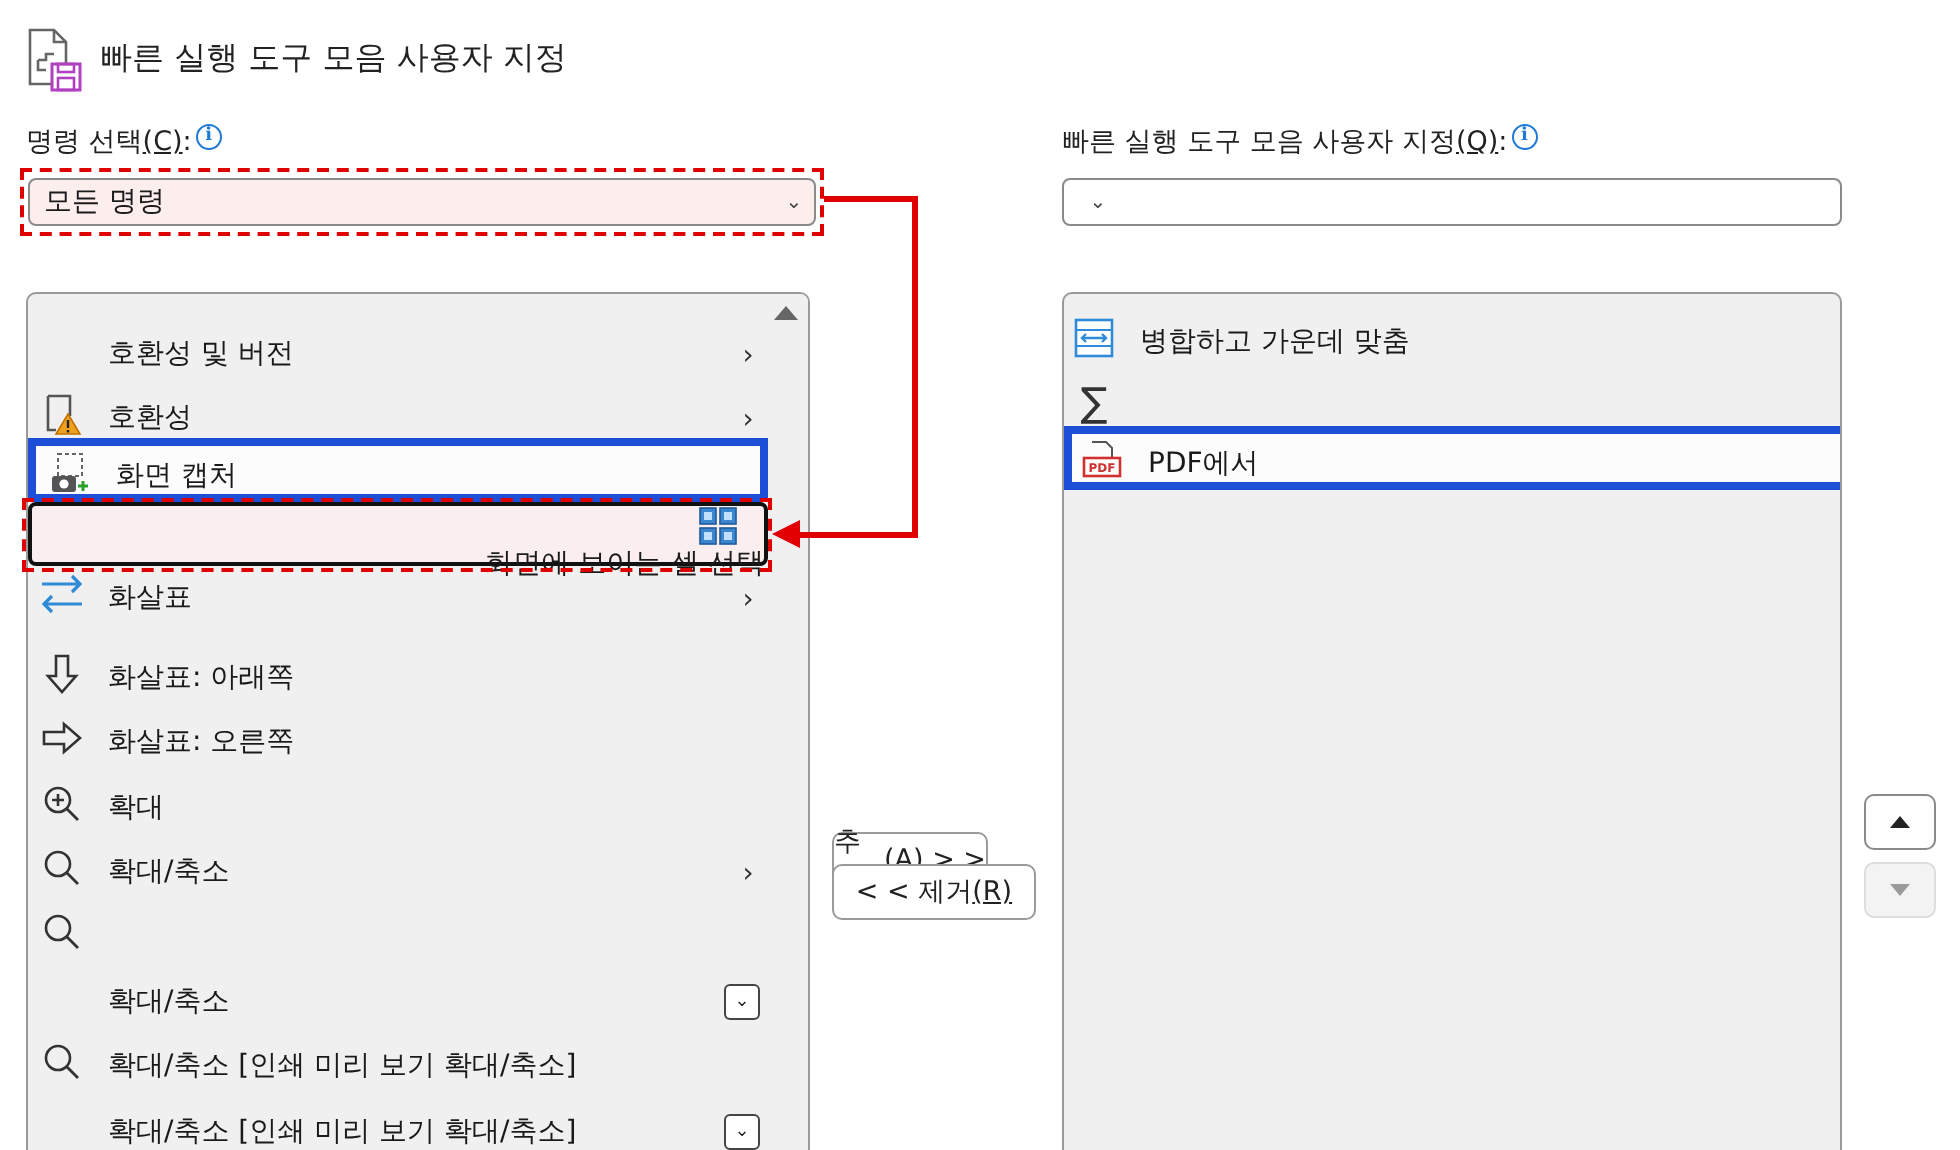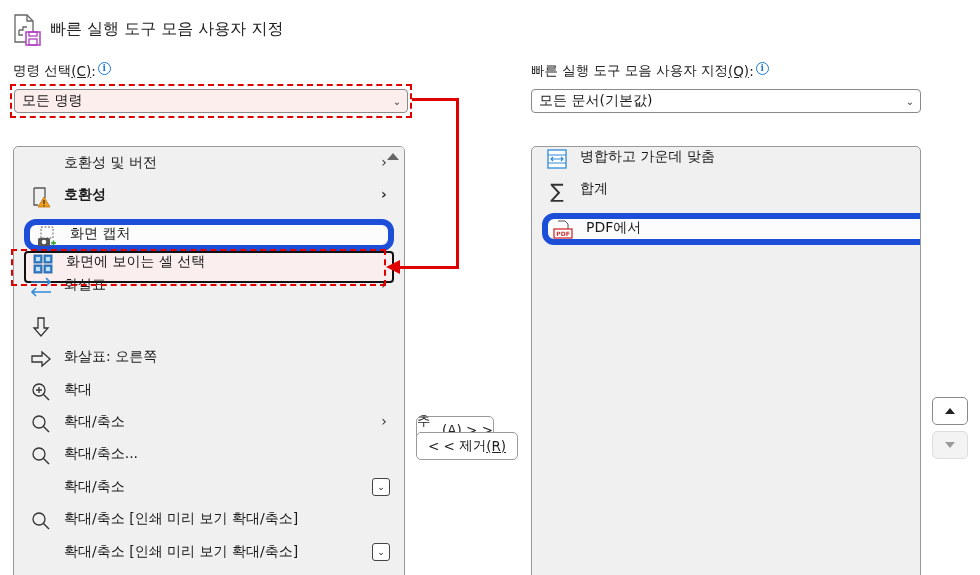--- a/index.html
+++ b/index.html
@@ -15,26 +15,26 @@
   .info-icon { width: 13px; height: 13px; border: 1.3px solid #1e7ad6; border-radius: 50%; color: #1e7ad6; font-size: 9px; font-weight: bold; display: inline-flex; align-items: center; justify-content: center; margin-left: 2px; margin-top: -6px; font-family: "DejaVu Serif", serif; }
 
   .select { position: absolute; height: 24px; border: 1px solid #8a8a8a; border-radius: 4px; background: #fff; display: flex; align-items: center; padding-left: 7px; font-size: 14px; }
   .select .val { flex: 1; }
   .select .chev { width: 20px; text-align: center; font-size: 10px; color: #444; }
   .select.highlight { background: #fdeeee; gap: 10px; }
 
   .dash-box { position: absolute; border: 2.5px dashed #e00000; pointer-events: none; }
 
   .listbox { position: absolute; border: 1px solid #9a9a9a; border-radius: 5px; background: #f0f0f0; overflow: hidden; }
-  .list-item { position: absolute; left: 0; height: 32px; display: flex; align-items: flex-start; font-size: 14px; margin-left: 10px; }
+  .list-item { position: absolute; left: 0; height: 32px; display: flex; align-items: flex-end; font-size: 14px; }
   .list-item .icon { width: 22px; height: 22px; margin-left: 6px; margin-right: 12px; display: flex; align-items: center; justify-content: center; }
   .list-item .text { flex: 1; }
   .list-item .more { width: 20px; text-align: center; color: #333; font-size: 14px; }
   .list-item .dd-btn { width: 18px; height: 18px; border: 1.3px solid #444; border-radius: 3px; display: flex; align-items: center; justify-content: center; font-size: 9px; margin-right: 4px; background: #fff; }
-  .list-item.boxed { background: #fcfcfc; border: 6px solid #1d4ed8; border-radius: 12px; }
+  .list-item.boxed { background: #fcfcfc; border: 4px solid #1d4ed8; border-radius: 0; }
   .list-item.selected { background: #fbeeee; border: 2px solid #111; border-radius: 4px; }
 
   .scroll-track { position: absolute; right: 0; top: 0; bottom: 0; width: 22px; background: #f0f0f0; }
   .scroll-up { position: absolute; right: 5px; top: 6px; width: 0; height: 0; border-left: 6px solid transparent; border-right: 6px solid transparent; border-bottom: 7px solid #666; }
 
   .btn { position: absolute; height: 28px; border: 1px solid #9a9a9a; border-radius: 5px; background: #fff; font-size: 13.5px; display: flex; align-items: center; justify-content: center; color: #222; }
   .btn u { text-decoration: underline; }
 
   .small-btn { position: absolute; width: 36px; height: 28px; border: 1px solid #8a8a8a; border-radius: 5px; background: #fff; display: flex; align-items: center; justify-content: center; }
   .small-btn.disabled { border-color: #ddd; background: #f3f3f3; }
@@ -74,36 +74,35 @@
 <div class="dash-box" style="left:10px; top:84px; width:402px; height:34px;"></div>
 
 <div class="label" style="left:531px; top:62px;">
   <span>빠른 실행 도구 모음 사용자 지정</span>
   <u>(Q)</u>
   <span>:</span>
   <span class="info-icon">i</span>
 </div>
 
 <div class="select" style="left:531px; top:89px; width:390px;">
-  <span class="val">모든 문서(기본값)</span>
   <span class="chev">⌄</span>
 </div>
 
 <div class="listbox" style="left:13px; top:146px; width:392px; height:440px;">
   <div class="scroll-track">
     <div class="scroll-up"></div>
   </div>
 
   <div class="list-item" style="top:7px; width:370px;">
     <span class="icon"></span>
     <span class="text">호환성 및 버전</span>
     <span class="more">›</span>
   </div>
 
-  <div class="list-item" style="top:39px; width:370px;font-weight:bold;">
+  <div class="list-item" style="top:39px; width:370px;">
     <span class="icon">
       <svg width="20" height="22" viewBox="0 0 20 22">
         <path d="M3 2 H14 V12" fill="none" stroke="#555" stroke-width="1.3"></path>
         <path d="M3 2 V19 H7" fill="none" stroke="#555" stroke-width="1.3"></path>
         <path d="M13 11 L19 21 H7 Z" fill="#f0a020" stroke="#c07000" stroke-width="0.8"></path>
         <rect x="12.4" y="14" width="1.2" height="4" fill="#222"></rect>
         <rect x="12.4" y="19" width="1.2" height="1.2" fill="#222"></rect>
       </svg>
     </span>
     <span class="text">호환성</span>
@@ -115,21 +114,21 @@
       <svg width="20" height="22" viewBox="0 0 20 22">
         <rect x="4" y="2" width="12" height="11" fill="none" stroke="#666" stroke-width="1" stroke-dasharray="2,1.5"></rect>
         <rect x="1" y="13" width="12" height="8" rx="1.5" fill="#555"></rect>
         <circle cx="7" cy="17" r="2.3" fill="#fff"></circle>
         <path d="M14 18 h5 M16.5 15.5 v5" stroke="#2aa02a" stroke-width="1.5"></path>
       </svg>
     </span>
     <span class="text">화면 캡처</span>
   </div>
 
-  <div class="list-item selected" style="top:104px; width:370px;">
+  <div class="list-item selected" style="top:104px; width:370px;flex-direction:column;">
     <span class="icon">
       <svg width="20" height="20" viewBox="0 0 20 20">
         <rect x="1" y="1" width="8" height="8" fill="#3a86d0" stroke="#1e5a9a" stroke-width="0.8"></rect>
         <rect x="11" y="1" width="8" height="8" fill="#3a86d0" stroke="#1e5a9a" stroke-width="0.8"></rect>
         <rect x="1" y="11" width="8" height="8" fill="#3a86d0" stroke="#1e5a9a" stroke-width="0.8"></rect>
         <rect x="11" y="11" width="8" height="8" fill="#3a86d0" stroke="#1e5a9a" stroke-width="0.8"></rect>
         <rect x="3" y="3" width="4" height="4" fill="#bfe0ff"></rect>
         <rect x="13" y="3" width="4" height="4" fill="#bfe0ff"></rect>
         <rect x="3" y="13" width="4" height="4" fill="#bfe0ff"></rect>
         <rect x="13" y="13" width="4" height="4" fill="#bfe0ff"></rect>
@@ -148,20 +147,21 @@
     <span class="text">화살표</span>
     <span class="more">›</span>
   </div>
 
   <div class="list-item" style="top:169px; width:370px;">
     <span class="icon">
       <svg width="18" height="22" viewBox="0 0 18 22">
         <path d="M6 2 H12 V12 H16 L9 20 L2 12 H6 Z" fill="none" stroke="#333" stroke-width="1.3"></path>
       </svg>
     </span>
+    <span class="text">화살표: 아래쪽</span>
   </div>
 
   <div class="list-item" style="top:201px; width:370px;">
     <span class="icon">
       <svg width="22" height="18" viewBox="0 0 22 18">
         <path d="M2 6 H12 V2 L20 9 L12 16 V12 H2 Z" fill="none" stroke="#333" stroke-width="1.3"></path>
       </svg>
     </span>
     <span class="text">화살표: 오른쪽</span>
   </div>
@@ -188,21 +188,20 @@
     <span class="more">›</span>
   </div>
 
   <div class="list-item" style="top:298px; width:370px;">
     <span class="icon">
       <svg width="20" height="20" viewBox="0 0 20 20">
         <circle cx="8" cy="8" r="6" fill="none" stroke="#333" stroke-width="1.3"></circle>
         <path d="M12.5 12.5 L18 18" stroke="#333" stroke-width="1.4"></path>
       </svg>
     </span>
-    <span class="text">확대/축소...</span>
   </div>
 
   <div class="list-item" style="top:331px; width:370px;">
     <span class="icon"></span>
     <span class="text">확대/축소</span>
     <span class="dd-btn">⌄</span>
   </div>
 
   <div class="list-item" style="top:363px; width:370px;">
     <span class="icon">
@@ -245,21 +244,20 @@
       <svg width="20" height="20" viewBox="0 0 20 20">
         <rect x="1" y="1" width="18" height="18" fill="#fff" stroke="#2f8ad8" stroke-width="1.3"></rect>
         <path d="M1 6 H19 M1 14 H19" stroke="#2f8ad8" stroke-width="1"></path>
         <path d="M4 10 H16 M6 8 L4 10 L6 12 M14 8 L16 10 L14 12" fill="none" stroke="#2f8ad8" stroke-width="1.2"></path>
       </svg>
     </span>
     <span class="text">병합하고 가운데 맞춤</span>
   </div>
   <div class="list-item" style="top:33px; width:388px;">
     <span class="icon" style="margin-left:4px; font-size:20px; color:#333;">∑</span>
-    <span class="text">합계</span>
   </div>
   <div class="list-item boxed" style="top:66px; width:453px;">
     <span class="icon" style="margin-left:4px;">
       <svg width="20" height="20" viewBox="0 0 20 20">
         <path d="M5 1 H12 L15 4 V9" fill="none" stroke="#555" stroke-width="1"></path>
         <rect x="1" y="9" width="18" height="9" fill="#fff" stroke="#d03030" stroke-width="1.3"></rect>
         <text x="10" y="16" font-size="6" text-anchor="middle" fill="#d03030" font-family="DejaVu Sans, sans-serif" font-weight="bold">PDF</text>
       </svg>
     </span>
     <span class="text">PDF에서</span>

